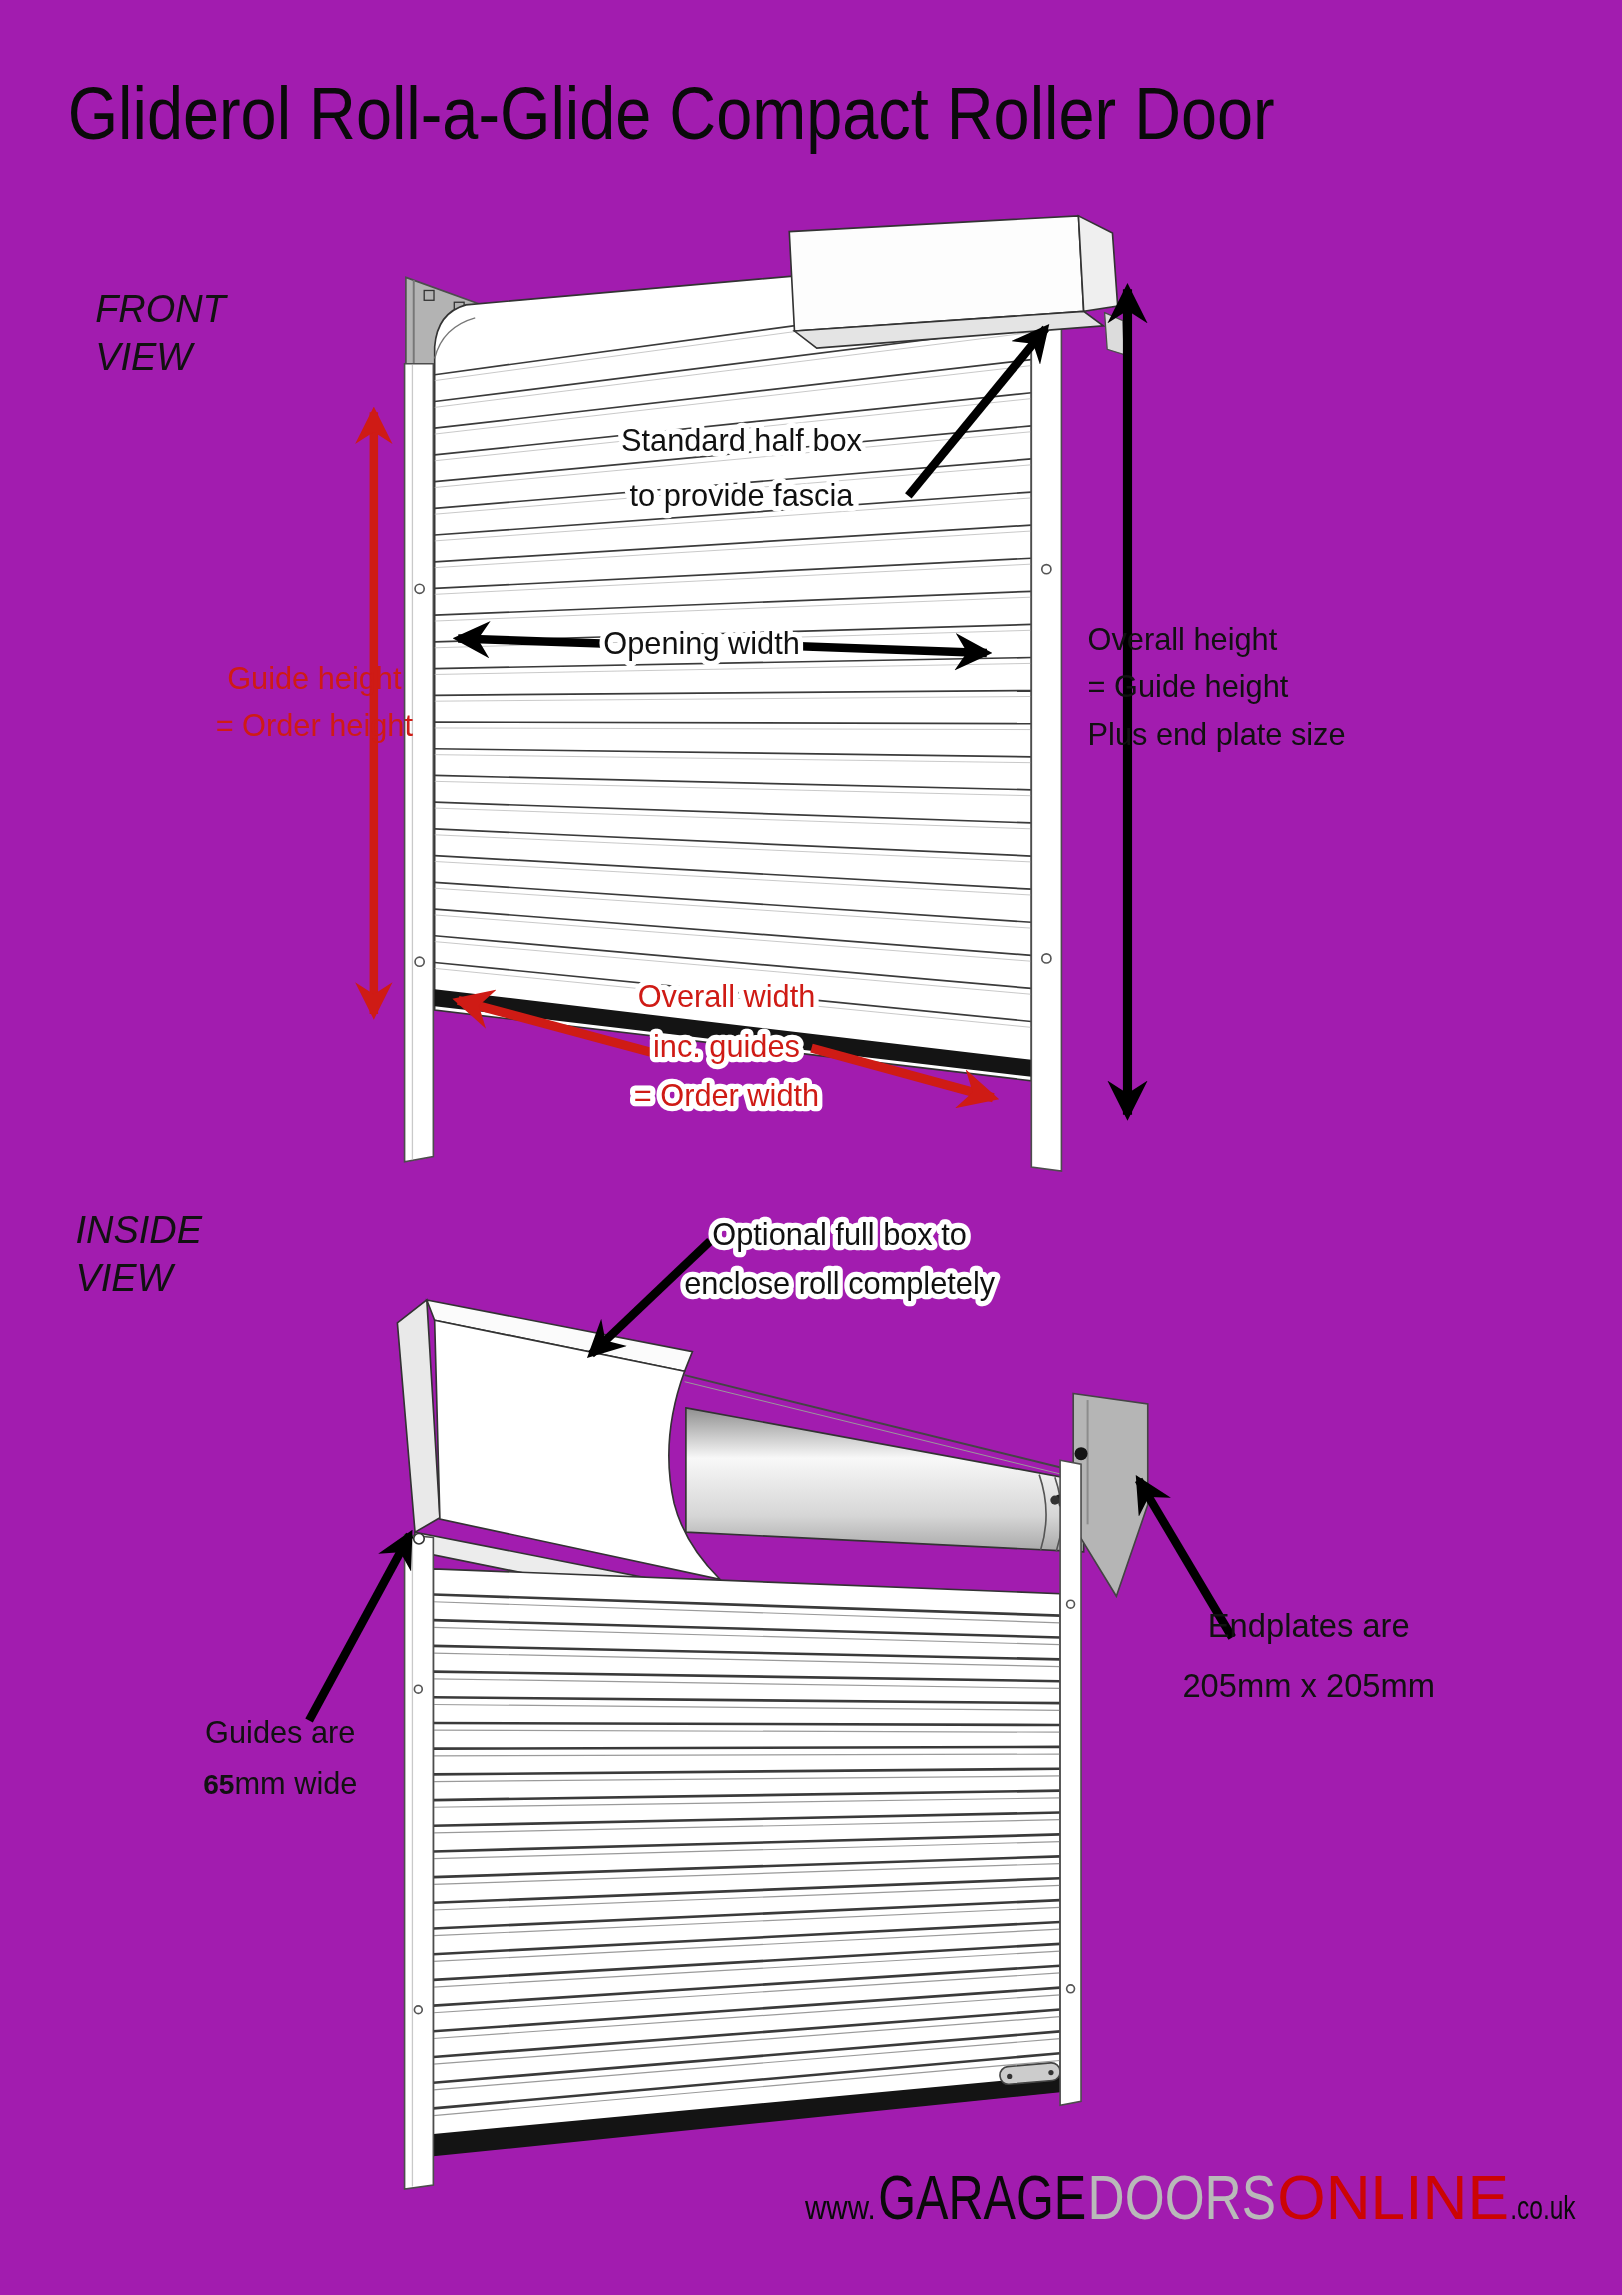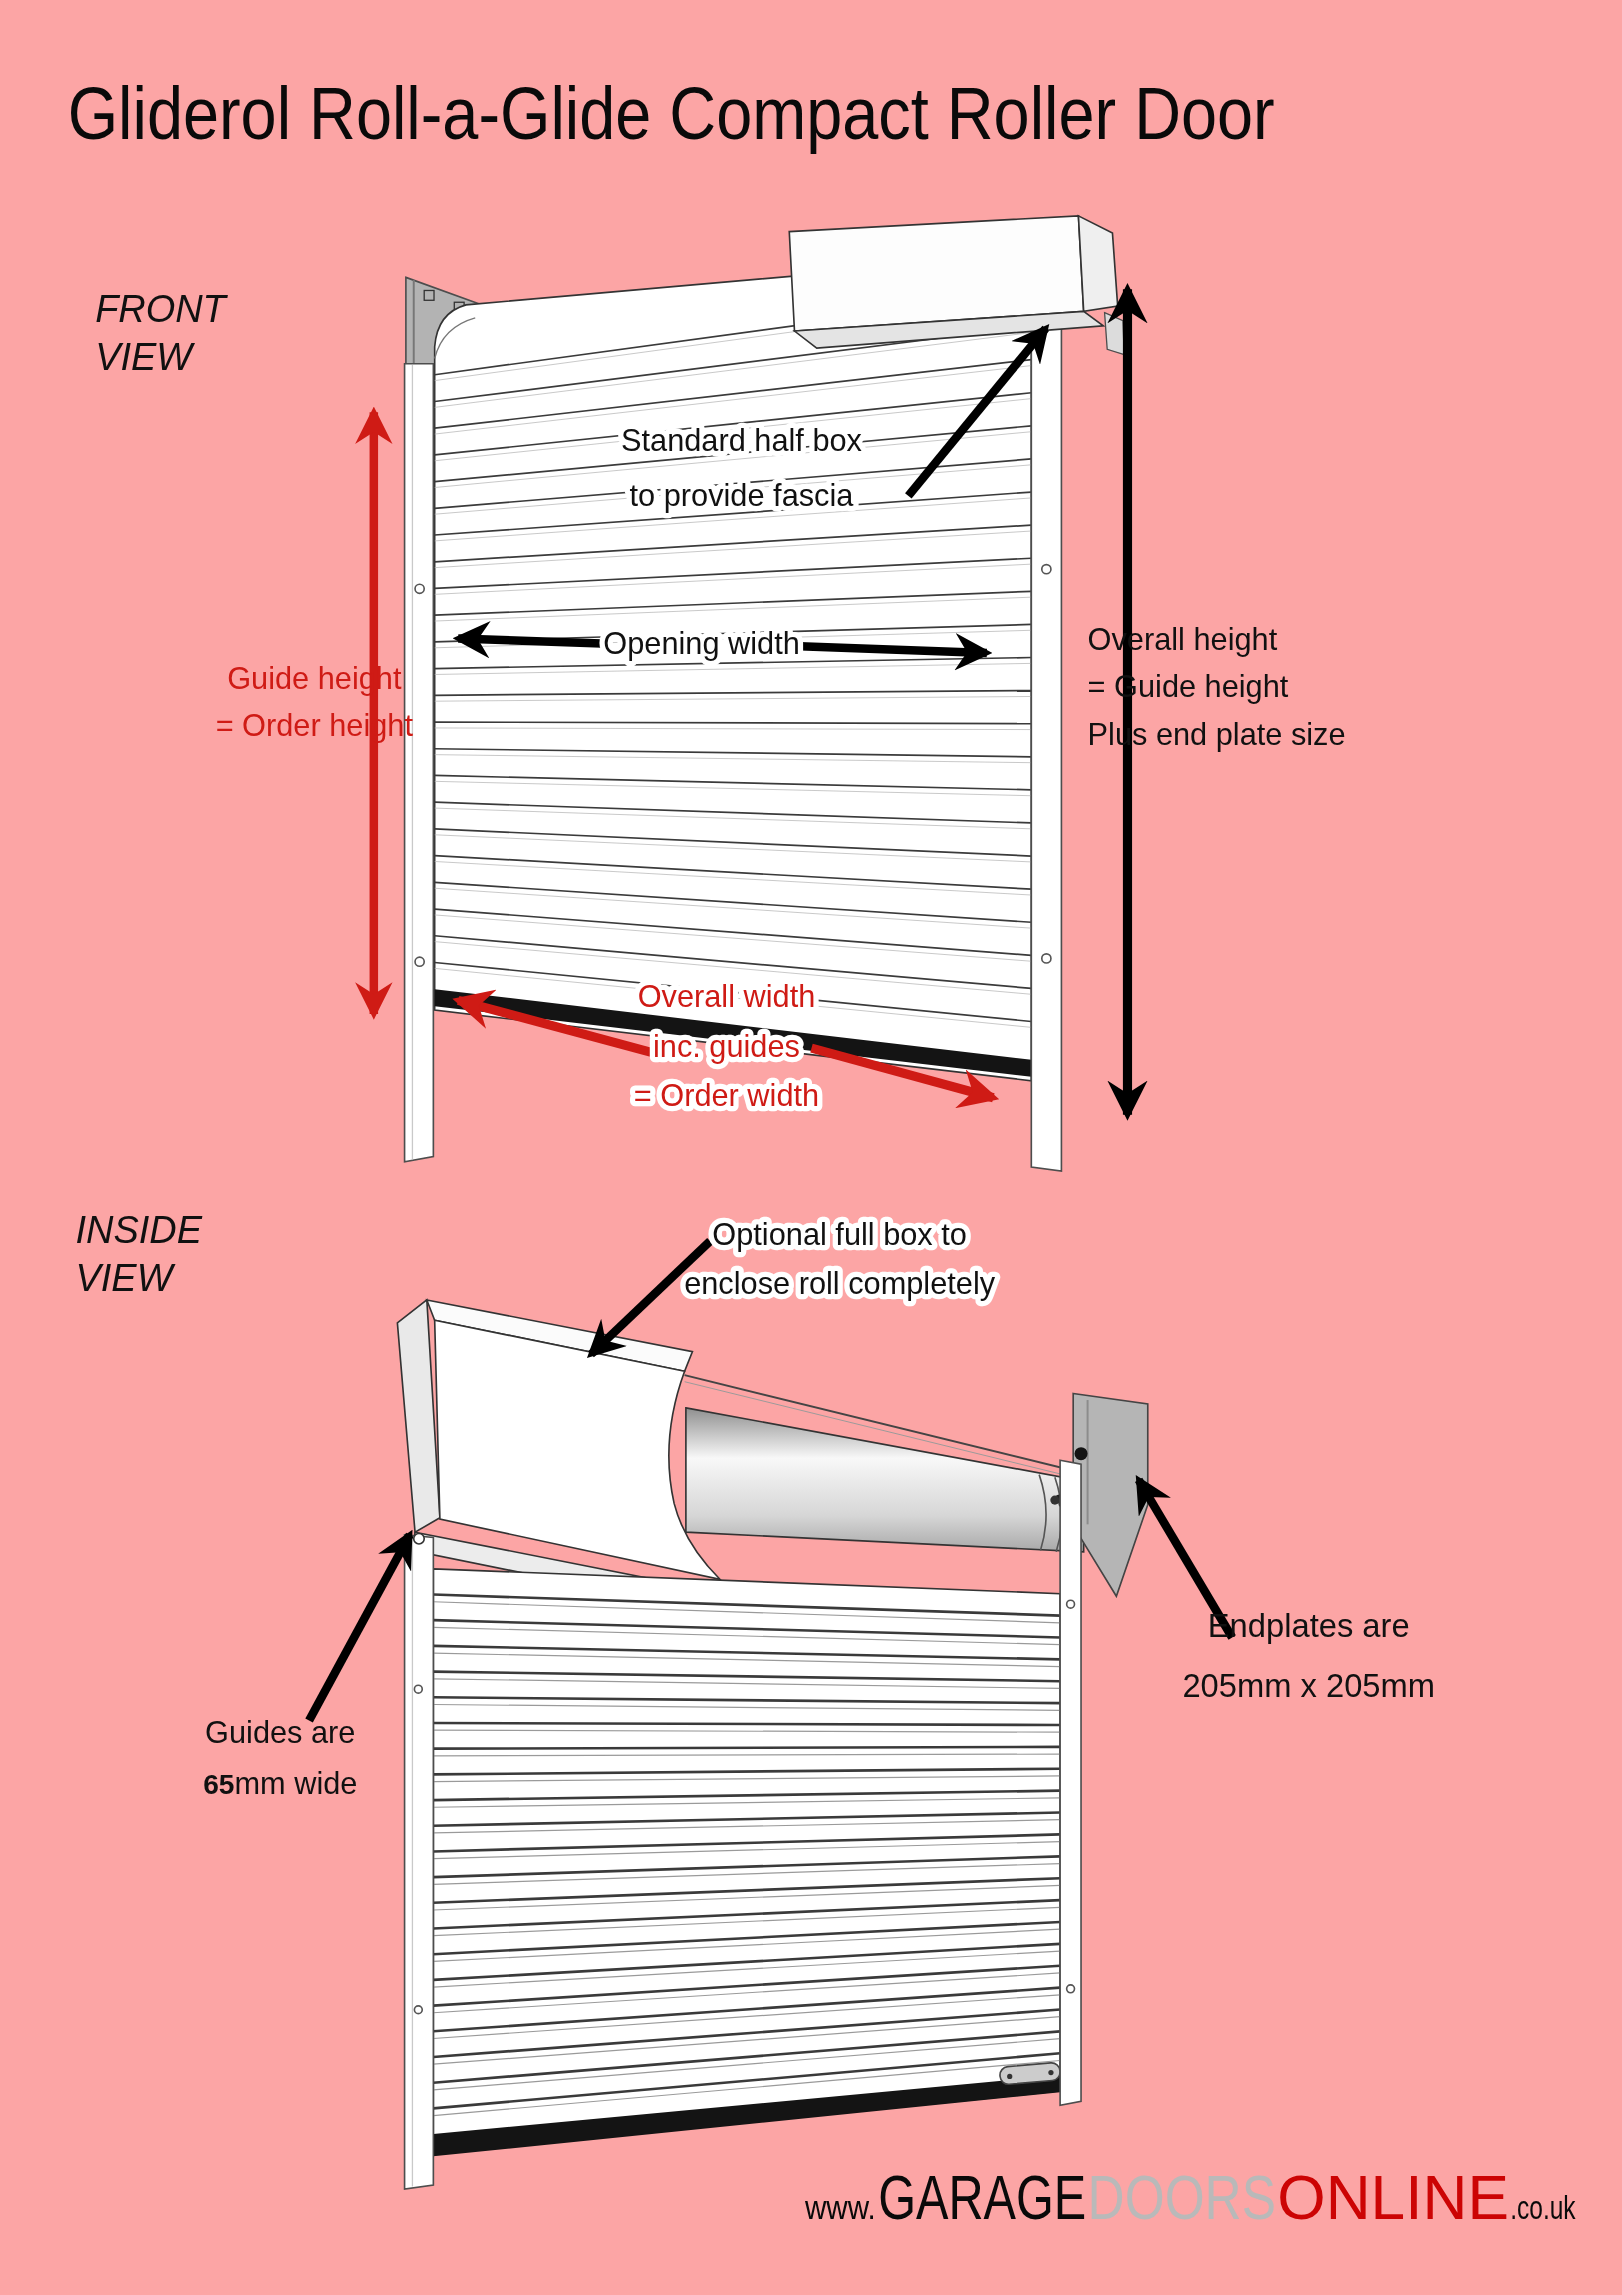--- a/index.html
+++ b/index.html
@@ -1,16 +1,16 @@
 <!DOCTYPE html>
 <html style="font-size:10.5px"><head>
 <meta charset="utf-8">
 <style>
   html,body{margin:0;padding:0;background:#ffffff;}
-  .page{position:relative;width:1623px;height:2295px;background:#fca5a5;overflow:hidden;
+  .page{position:relative;width:1623px;height:2295px;background:#a21caf;overflow:hidden;
         font-family:"Liberation Sans",sans-serif;text-align:center;}
   svg text{font-family:"Liberation Sans",sans-serif;}
   .halo{paint-order:stroke;stroke:#ffffff;stroke-width:16px;stroke-linejoin:round;}
 </style>
 </head>
 <body>
 
 <div class="page">
 <svg width="1623" height="2295" viewBox="0 0 2480 3508" xmlns="http://www.w3.org/2000/svg">
   <defs>

